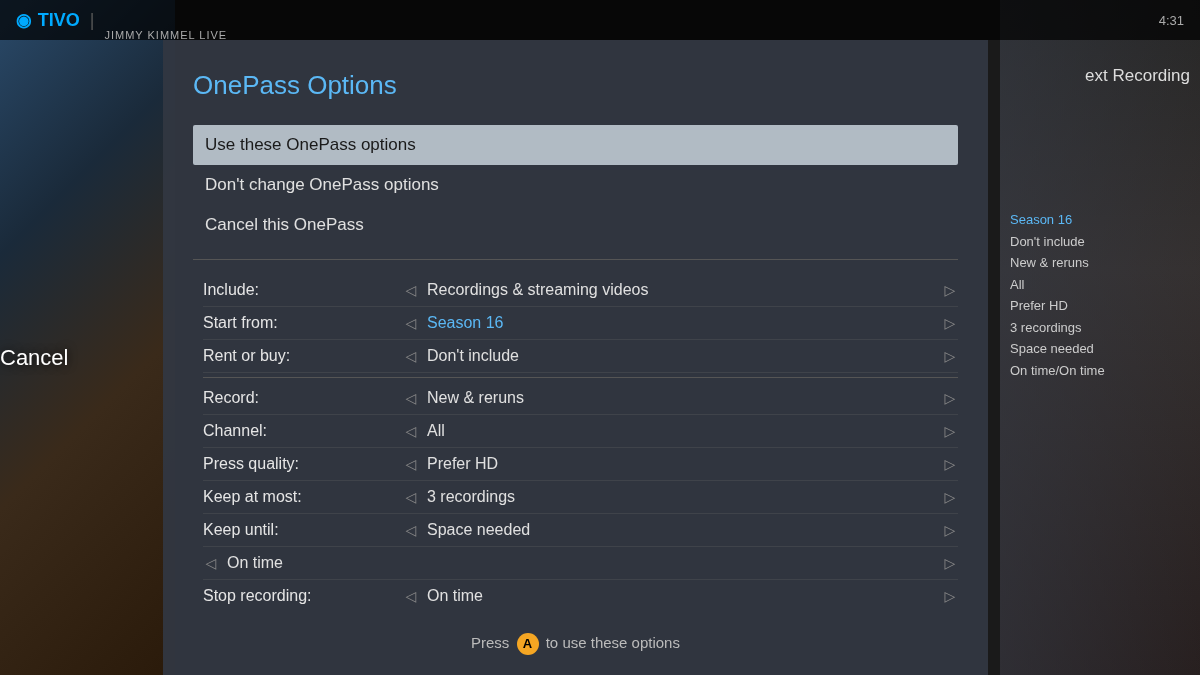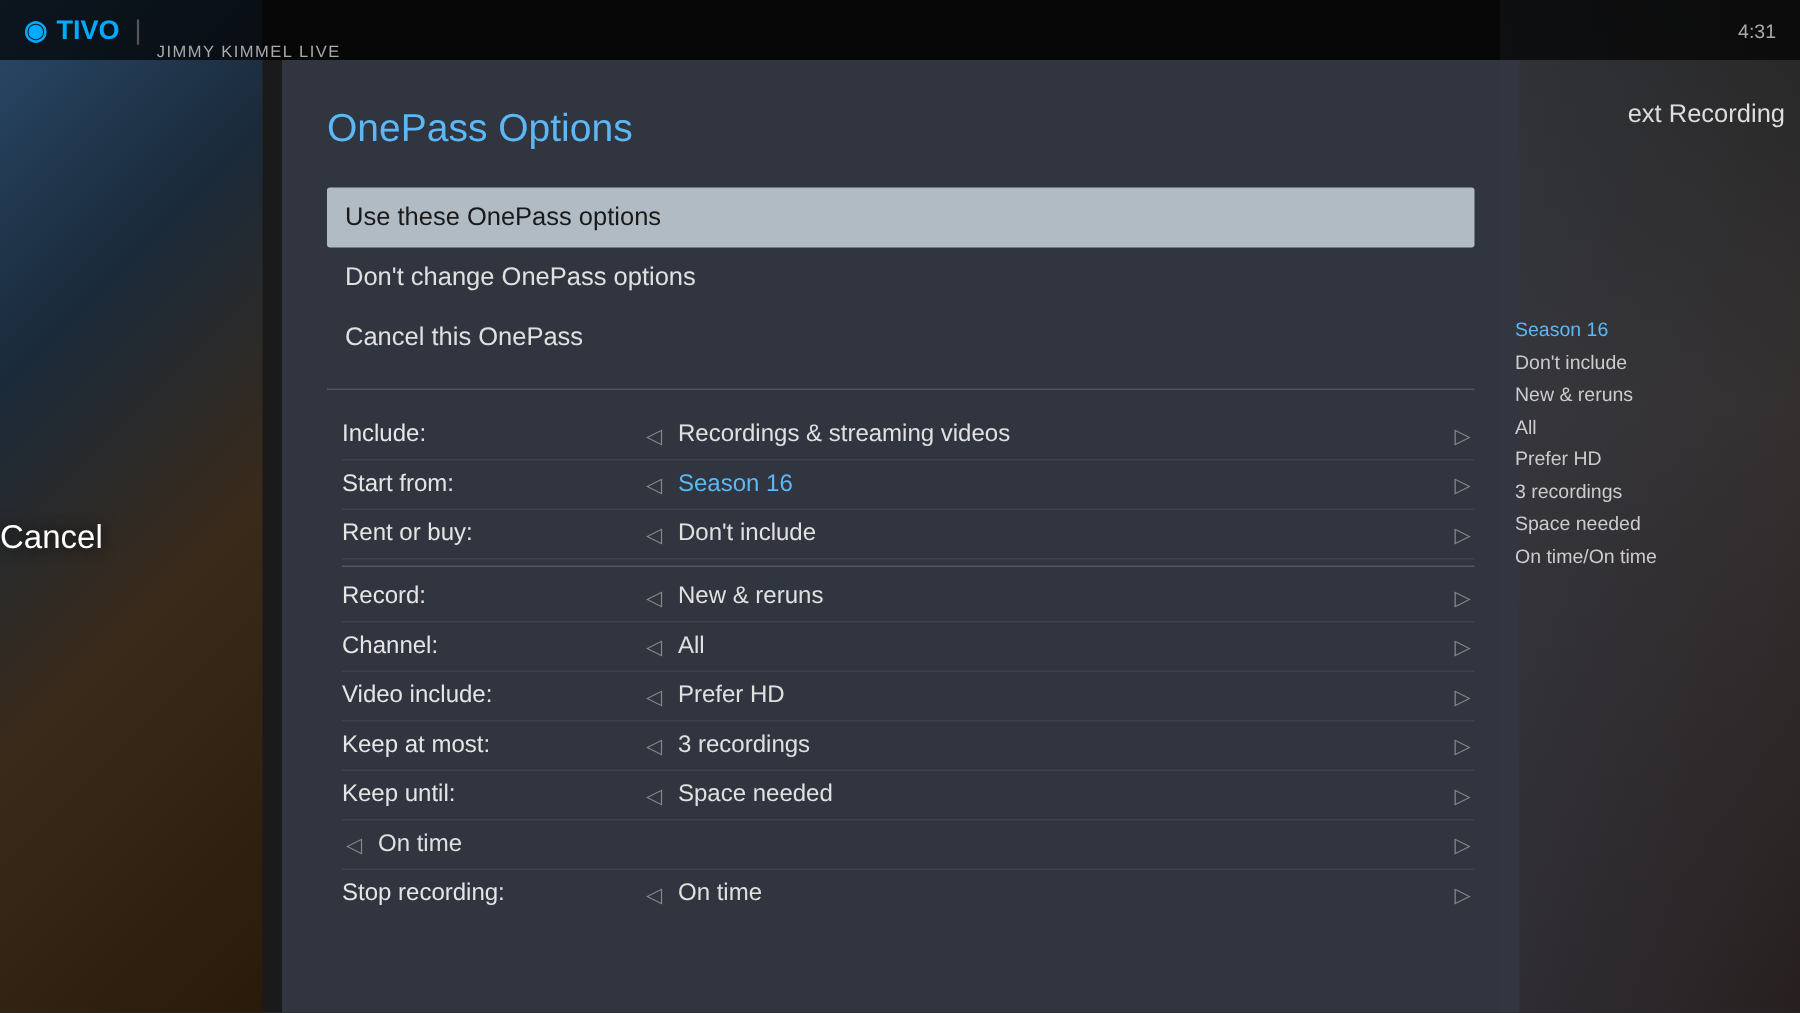--- a/index.html
+++ b/index.html
@@ -89,21 +89,21 @@
       line-height: 1.5;
     }
 
     .right-panel-item.highlight {
       color: #5bb8f5;
     }
 
     
     .main-dialog {
       position: absolute;
-      left: 188px;
+      left: 163px;
       top: 40px;
       width: calc(100% - 375px);
       height: 635px;
       background: rgba(50, 55, 65, 0.95);
       z-index: 6;
       padding: 30px 30px 3px 30px;
     }
 
     .dialog-title {
       color: #5bb8f5;
@@ -332,21 +332,21 @@
     <div class="option-row">
       <span class="option-label">Channel:</span>
       <div class="option-controls">
         <span class="arrow-left">◁</span>
         <span class="option-value">All</span>
         <span class="arrow-right">▷</span>
       </div>
     </div>
 
     <div class="option-row">
-      <span class="option-label">Video include:</span>
+      <span class="option-label">Press quality:</span>
       <div class="option-controls">
         <span class="arrow-left">◁</span>
         <span class="option-value">Prefer HD</span>
         <span class="arrow-right">▷</span>
       </div>
     </div>
 
     <div class="option-row">
       <span class="option-label">Keep at most:</span>
       <div class="option-controls">
@@ -376,20 +376,25 @@
     <div class="option-row">
       <span class="option-label">Stop recording:</span>
       <div class="option-controls">
         <span class="arrow-left">◁</span>
         <span class="option-value">On time</span>
         <span class="arrow-right">▷</span>
       </div>
     </div>
   </div>
 
+  <div class="dialog-footer">
+    <span>Press</span>
+    <span class="press-a-btn">A</span>
+    <span>to use these options</span>
+  </div>
 </div>
 
 <div class="next-recording-label">
   <span>ext Recording</span>
 </div>
 
 <div class="right-summary" style="top: 200px;">
   <div class="right-panel-item highlight">Season 16</div>
   <div class="right-panel-item">Don't include</div>
   <div class="right-panel-item">New &amp; reruns</div>

